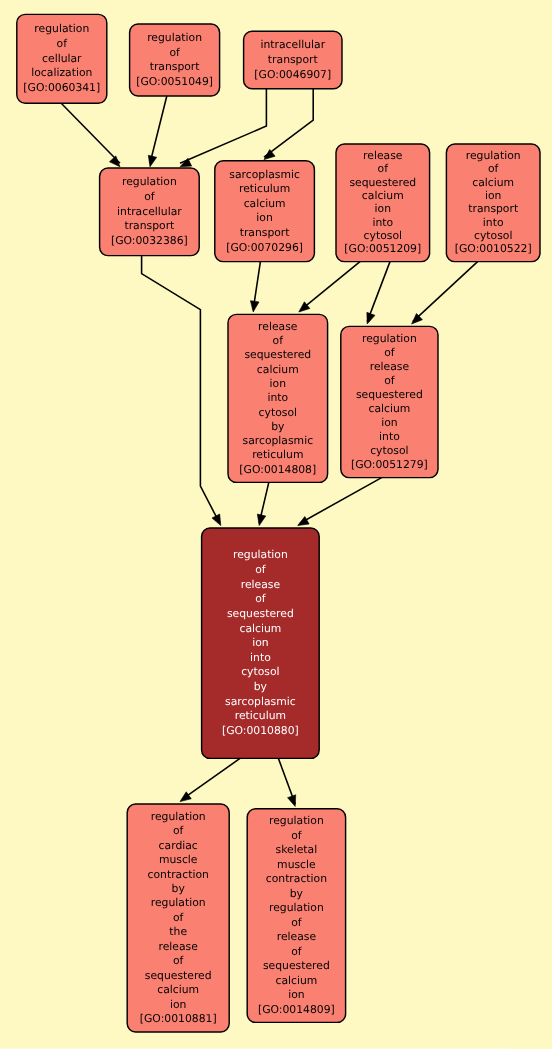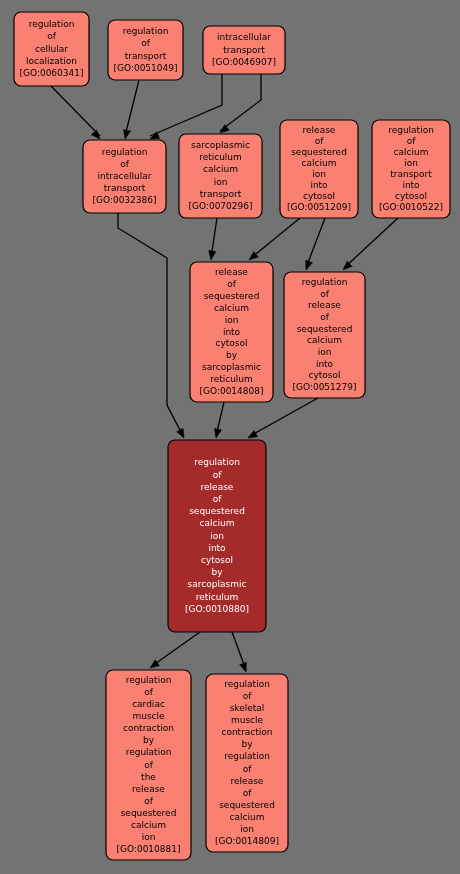--- a/index.html
+++ b/index.html
@@ -10,21 +10,21 @@
   body {
     width: 460px;
     height: 874px;
     font-family: "DejaVu Sans", sans-serif;
     overflow: hidden;
   }
   #graph-root {
     position: relative;
     width: 460px;
     height: 874px;
-    background: #737373;
+    background: #fef9c3;
   }
   svg#go-graph {
     display: block;
     width: 460px;
     height: 874px;
   }
   .node-rect {
     stroke: #000000;
     stroke-width: 1.2;
   }

